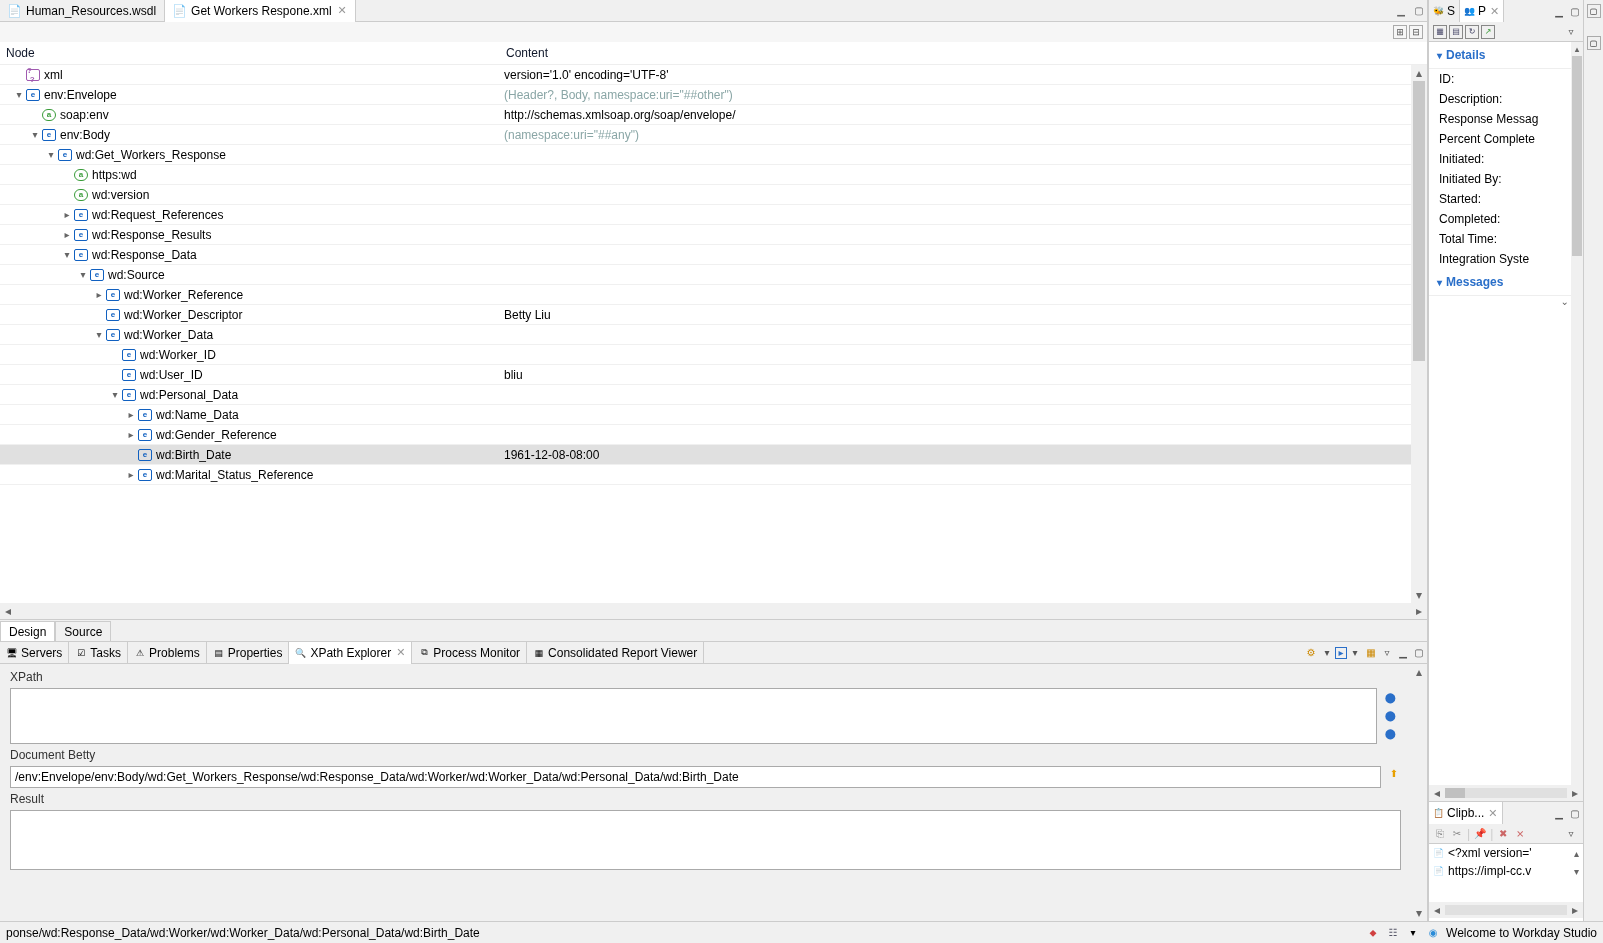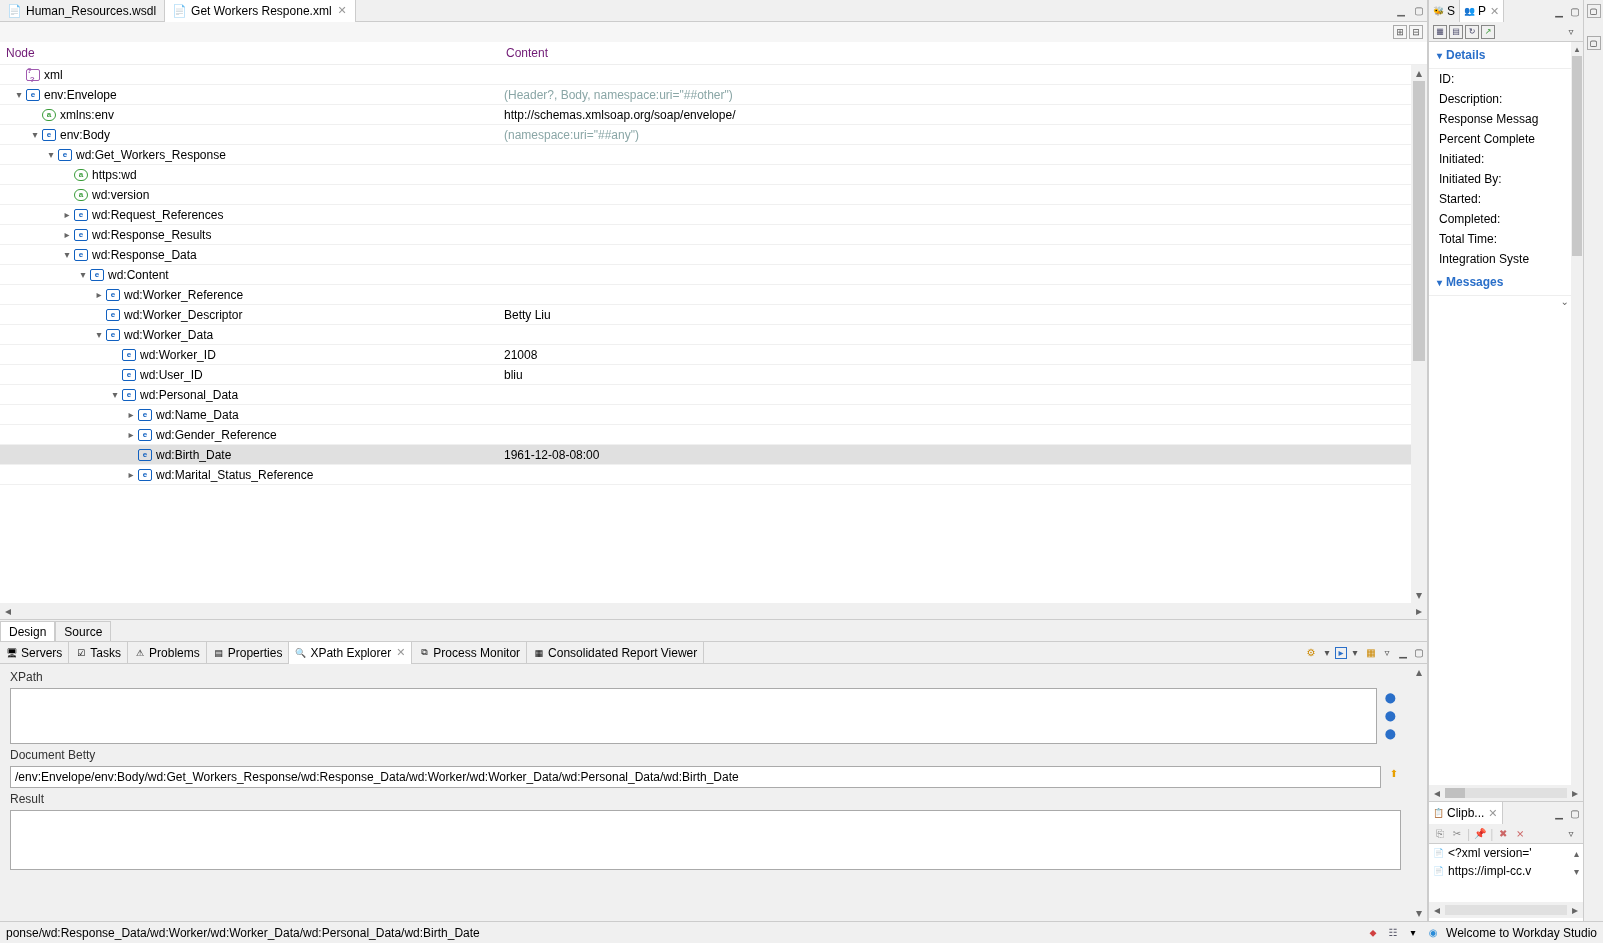--- a/index.html
+++ b/index.html
@@ -9,21 +9,21 @@
 .editor-tabs { height: 22px; background: #f0f0f0; display: flex; align-items: center; border-bottom: 1px solid #ccc; }
 .editor-tab { height: 22px; padding: 0 8px; display: flex; align-items: center; gap: 4px; border-right: 1px solid #ccc; cursor: pointer; }
 .editor-tab.active { background: #fff; }
 .tab-icon { width: 14px; height: 14px; display: inline-flex; align-items: center; justify-content: center; }
 .close-x { color: #999; font-size: 11px; margin-left: 2px; cursor: pointer; }
 .editor-tabs-spacer { flex: 1; }
 .tab-ctrl { width: 16px; height: 16px; display: inline-flex; align-items: center; justify-content: center; color: #666; cursor: pointer; font-size: 10px; margin-left: 2px; }
 .tree-toolbar { height: 20px; background: #f6f6f6; display: flex; justify-content: flex-end; align-items: center; padding-right: 4px; gap: 2px; }
 .tree-toolbar .tool-ic { width: 14px; height: 14px; border: 1px solid #aaa; font-size: 9px; display:inline-flex; align-items:center; justify-content:center; color:#555; cursor:pointer;}
 .tree-header { display: flex; background: #fff; border-bottom: 1px solid #eee; }
-.tree-header > div { padding: 4px 6px; font-weight: normal; color: #701a75; }
+.tree-header > div { padding: 4px 6px; font-weight: normal; color: #0f172a; }
 .col-node { width: 500px; flex-shrink: 0; }
 .col-content { flex: 1; }
 .tree-body { flex: 1; overflow: auto; background: #fff; position: relative; }
 .tree-row { display: flex; height: 20px; align-items: center; border-bottom: 1px solid #f0f0f0; }
 .tree-row.selected { background: #e0e0e0; }
 .tree-row .col-node { display: flex; align-items: center; height: 20px; }
 .tree-row .col-content { padding-left: 4px; }
 .tree-row .col-content.schema-hint { color: #8aa6a6; }
 .twisty { width: 14px; text-align: center; color: #666; cursor: pointer; font-size: 10px; }
 .node-icon { width: 14px; height: 12px; margin-right: 4px; display:inline-flex; align-items:center; justify-content:center; font-size:8px; font-weight:bold; border:1px solid; border-radius:2px;}
@@ -115,34 +115,35 @@
       <div class="col-content">Content</div>
     </div>
 
     <div class="tree-body" id="tree-body">
       <div class="tree-row">
           <div class="col-node" style="padding-left: 12px;">
             <span class="twisty"></span>
             <span class="node-icon icon-q">?-?</span>
             <span>xml</span>
           </div>
+          <div class="col-content">version='1.0' encoding='UTF-8'</div>
         </div>
         <div class="tree-row">
           <div class="col-node" style="padding-left: 12px;">
             <span class="twisty">▾</span>
             <span class="node-icon icon-e">e</span>
             <span>env:Envelope</span>
           </div>
           <div class="col-content schema-hint">(Header?, Body, namespace:uri="##other")</div>
         </div>
         <div class="tree-row">
           <div class="col-node" style="padding-left: 28px;">
             <span class="twisty"></span>
             <span class="node-icon icon-a">a</span>
-            <span>xmlns:env</span>
+            <span>soap:env</span>
           </div>
           <div class="col-content">http://schemas.xmlsoap.org/soap/envelope/</div>
         </div>
         <div class="tree-row">
           <div class="col-node" style="padding-left: 28px;">
             <span class="twisty">▾</span>
             <span class="node-icon icon-e">e</span>
             <span>env:Body</span>
           </div>
           <div class="col-content schema-hint">(namespace:uri="##any")</div>
@@ -190,21 +191,21 @@
             <span class="twisty">▾</span>
             <span class="node-icon icon-e">e</span>
             <span>wd:Response_Data</span>
           </div>
           <div class="col-content"></div>
         </div>
         <div class="tree-row">
           <div class="col-node" style="padding-left: 76px;">
             <span class="twisty">▾</span>
             <span class="node-icon icon-e">e</span>
-            <span>wd:Content</span>
+            <span>wd:Source</span>
           </div>
           <div class="col-content"></div>
         </div>
         <div class="tree-row">
           <div class="col-node" style="padding-left: 92px;">
             <span class="twisty">▸</span>
             <span class="node-icon icon-e">e</span>
             <span>wd:Worker_Reference</span>
           </div>
           <div class="col-content"></div>
@@ -224,21 +225,20 @@
             <span>wd:Worker_Data</span>
           </div>
           <div class="col-content"></div>
         </div>
         <div class="tree-row">
           <div class="col-node" style="padding-left: 108px;">
             <span class="twisty"></span>
             <span class="node-icon icon-e">e</span>
             <span>wd:Worker_ID</span>
           </div>
-          <div class="col-content">21008</div>
         </div>
         <div class="tree-row">
           <div class="col-node" style="padding-left: 108px;">
             <span class="twisty"></span>
             <span class="node-icon icon-e">e</span>
             <span>wd:User_ID</span>
           </div>
           <div class="col-content">bliu</div>
         </div>
         <div class="tree-row">

